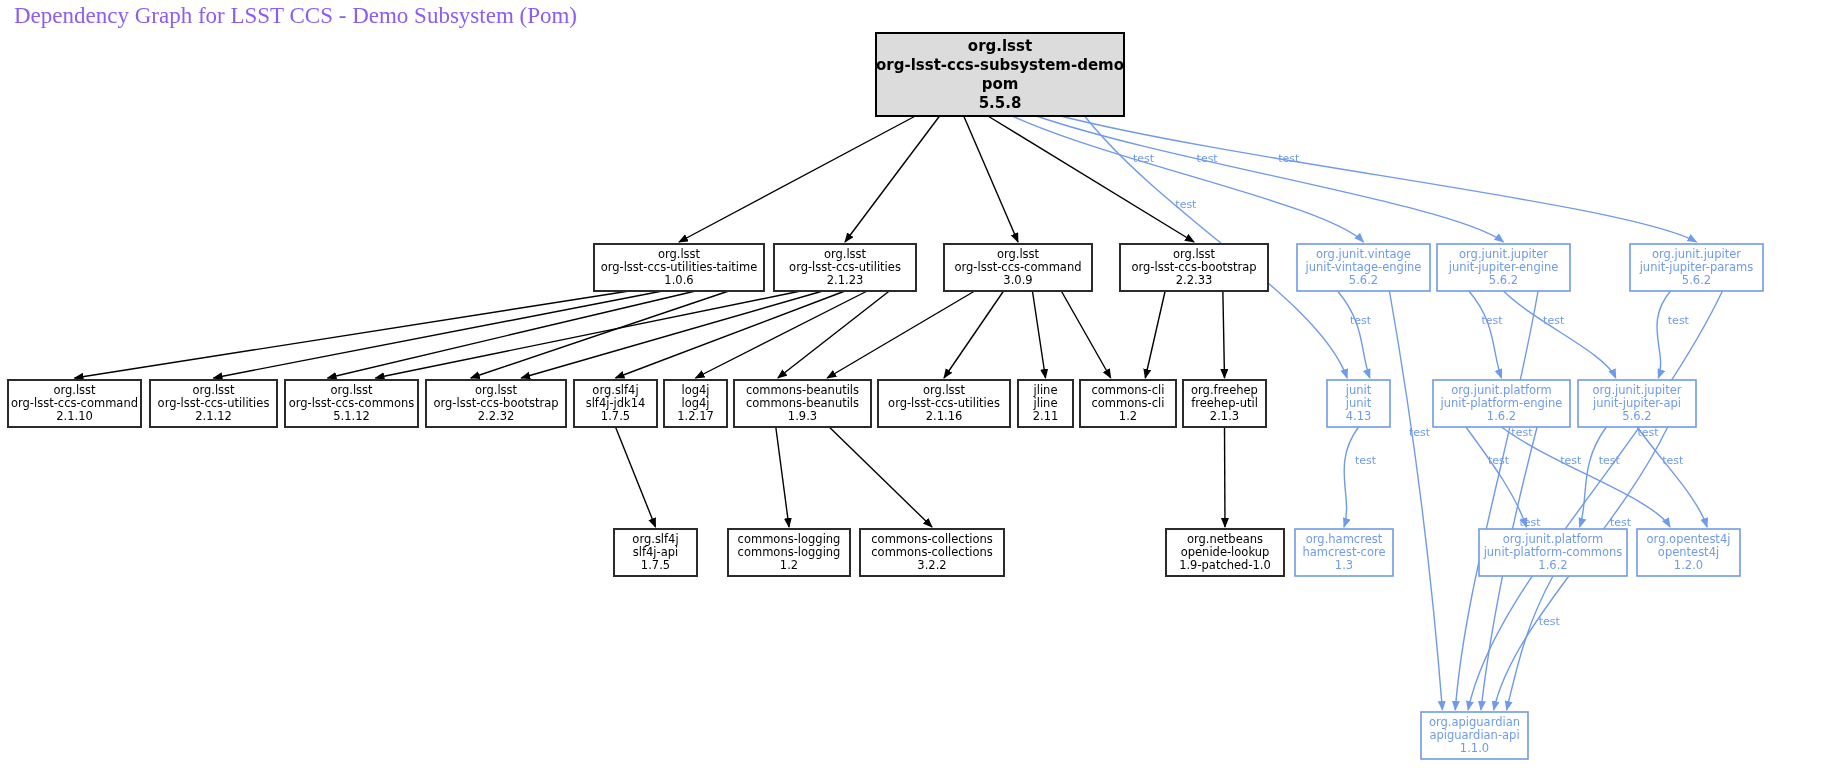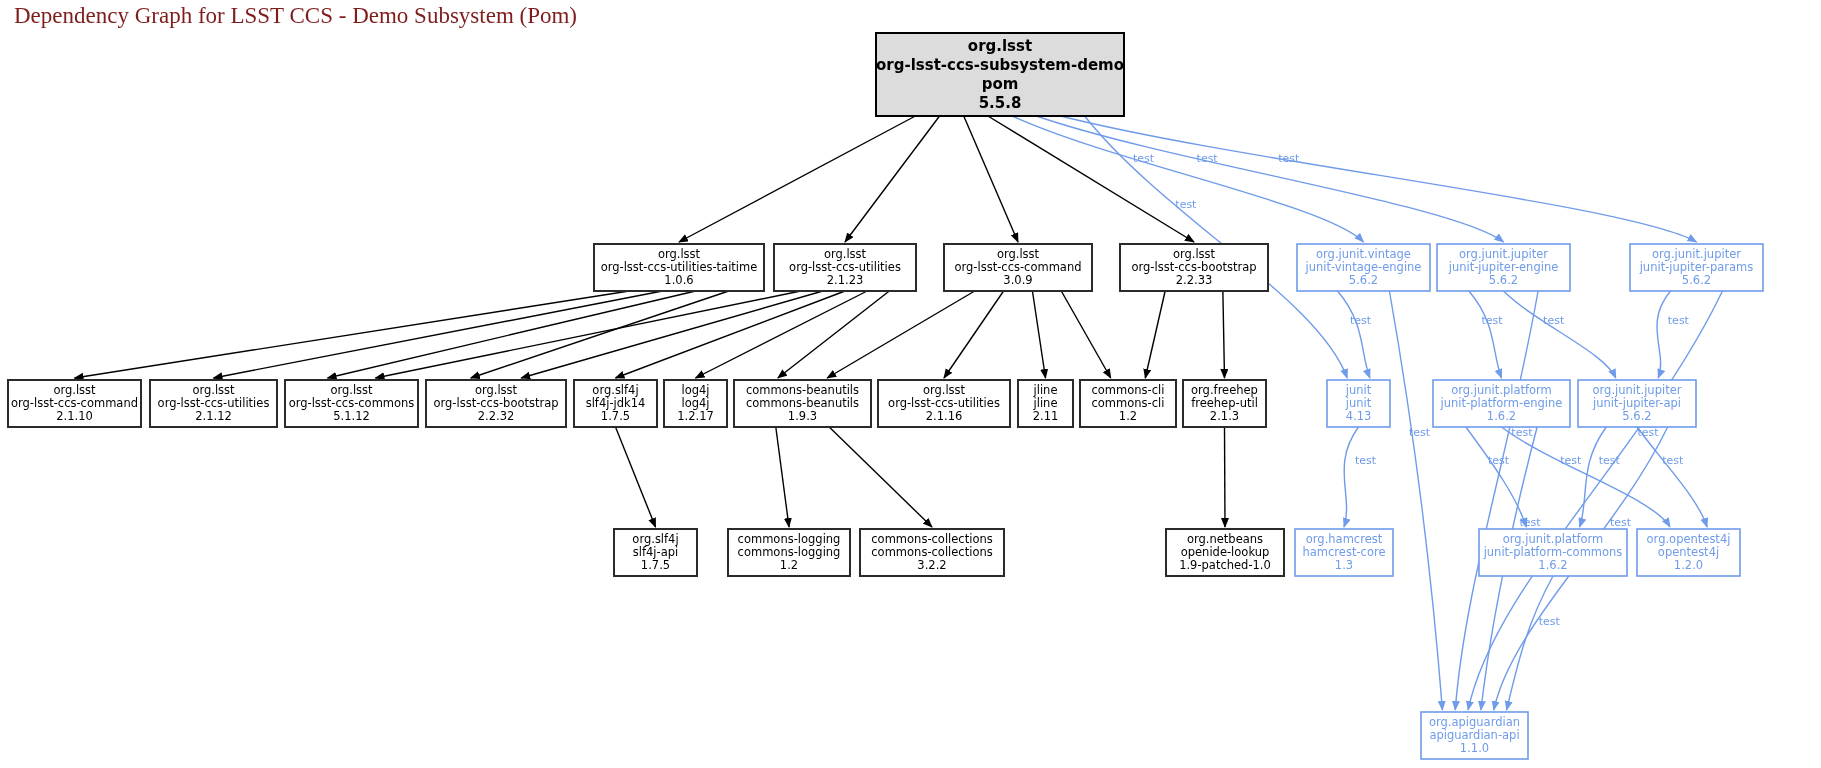--- a/index.html
+++ b/index.html
@@ -13,21 +13,21 @@
     font-family: "DejaVu Sans", sans-serif;
     overflow: hidden;
     position: relative;
   }
   #graph-title {
     position: absolute;
     left: 14px;
     top: 3px;
     font-family: "Liberation Serif", serif;
     font-size: 23px;
-    color: #7f1d1d;
+    color: #8b5cf6;
     white-space: nowrap;
     letter-spacing: 0px;
   }
   #graph-canvas {
     position: absolute;
     left: 0;
     top: 0;
     width: 1821px;
     height: 768px;
   }

